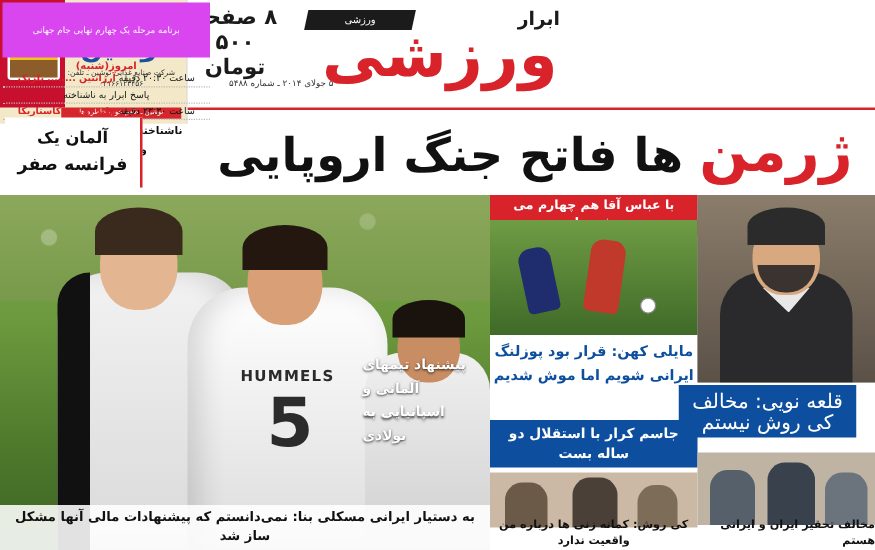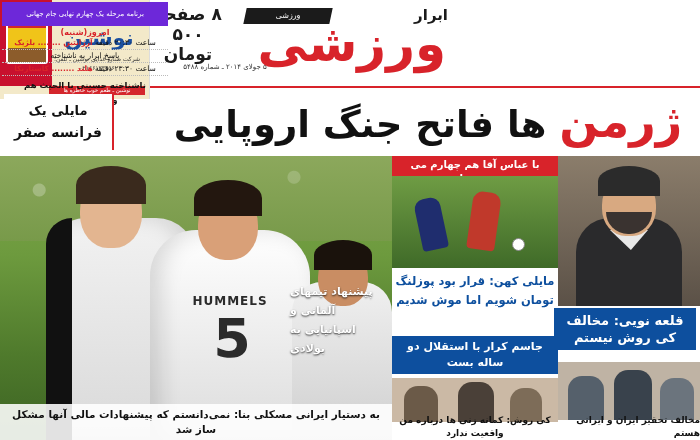--- a/index.html
+++ b/index.html
@@ -36,21 +36,21 @@
 
   .logo { position:absolute; right:246px; top:6px; width:205px; height:62px; }
   .logo .abrar { position:absolute; right:6px; top:0px; font-size:15px; color:#1b1b1b; font-weight:bold; }
   .logo .varzeshi { position:absolute; right:8px; top:12px; font-size:50px; color:#d8232a; font-weight:bold; letter-spacing:-3px; line-height:52px; }
   .logo .ribbon { position:absolute; left:-4px; top:2px; width:86px; height:16px; background:#1b1b1b; transform:skewX(-12deg); }
   .logo .ribbon span { color:#fff; font-size:8px; display:block; text-align:center; line-height:16px; transform:skewX(12deg); }
 
   .slogan { position:absolute; right:455px; top:10px; width:70px; text-align:center; font-size:8.5px; color:#222; line-height:13px; }
 
   .top-right { position:absolute; right:532px; top:2px; width:166px; height:84px; font-size:7.5px; color:#111; }
-  .tr-head { background:#6d28d9; color:#fff; font-size:7px; text-align:center; padding:8px 0; }
+  .tr-head { background:#d946ef; color:#fff; font-size:7px; text-align:center; padding:18px 0; }
   .tr-today { color:#d8232a; font-size:8px; text-align:center; font-weight:bold; margin-top:2px; }
   .tr-row { text-align:center; line-height:12px; border-bottom:1px dotted #bbb; }
   .tr-row b { color:#d8232a; }
   .tr-bold { text-align:center; font-weight:bold; font-size:8.5px; line-height:12px; margin-top:3px; }
 
   
   .headline-bar { position:absolute; top:90px; left:0; width:700px; height:66px; }
   .headline { position:absolute; right:12px; top:4px; width:520px; text-align:center; font-size:37px; font-weight:bold; color:#111; letter-spacing:-1px; line-height:54px; }
   .headline .hl-red { color:#d8232a; font-size:46px; }
   .score-box { position:absolute; left:4px; top:4px; width:110px; height:56px; background:#fff; border-right:2px solid #d8232a; text-align:center; }
@@ -100,21 +100,21 @@
 
   
   .right-col { position:absolute; left:558px; top:156px; width:142px; height:284px; }
   .rc-photo { position:absolute; top:0; right:0; width:142px; height:150px; overflow:hidden; background:#6f6256; }
   .rc-photo .bg { position:absolute; inset:0; background:linear-gradient(#8b7d6b,#5b5147); }
   .rc-photo .body { position:absolute; left:18px; top:62px; width:106px; height:88px; background:#2a2a2c; border-radius:34px 34px 0 0; }
   .rc-photo .head { position:absolute; left:44px; top:18px; width:54px; height:62px; background:#d8a981; border-radius:50% 50% 44% 44%; }
   .rc-photo .hair { position:absolute; left:40px; top:10px; width:62px; height:30px; background:#2b2b2b; border-radius:50% 50% 0 0; }
   .rc-photo .beard { position:absolute; left:48px; top:56px; width:46px; height:22px; background:#3a3330; border-radius:0 0 22px 22px; }
   .rc-photo .collar { position:absolute; left:52px; top:74px; width:38px; height:20px; background:#e8e8e8; transform:rotate(0deg); clip-path:polygon(0 0,100% 0,55% 100%); }
-  .rc-strap { position:absolute; top:152px; right:4px; width:142px; background:#0d4f9e; color:#fff; text-align:center; font-size:13px; font-weight:bold; padding:4px 2px; line-height:17px; }
+  .rc-strap { position:absolute; top:152px; right:15px; width:142px; background:#0d4f9e; color:#fff; text-align:center; font-size:16px; font-weight:normal; padding:4px 2px; line-height:17px; }
   .rc-photo2 { position:absolute; top:206px; right:0; width:142px; height:58px; overflow:hidden; background:#bfb3a4; }
   .rc-photo2 .s1 { position:absolute; left:10px; top:14px; width:36px; height:44px; background:#55606b; border-radius:14px 14px 0 0; }
   .rc-photo2 .s2 { position:absolute; left:56px; top:8px; width:38px; height:50px; background:#39424c; border-radius:14px 14px 0 0; }
   .rc-photo2 .s3 { position:absolute; left:102px; top:16px; width:34px; height:42px; background:#6b747d; border-radius:14px 14px 0 0; }
   .rc-bottom { position:absolute; bottom:0; right:0; width:142px; text-align:right; font-size:9px; font-weight:bold; color:#111; line-height:13px; }
 </style>
 </head>
 <body>
 
 <div class="page">
@@ -170,21 +170,21 @@
       <div class="tr-bold">وارد مذاکره شد</div>
     </div>
   </div>
 
   <div class="headline-bar">
     <div class="headline">
       <span class="hl-red">ژرمن</span>
       <span>ها فاتح جنگ اروپایی ها</span>
     </div>
     <div class="score-box">
-      <div class="s1">مایلی یک</div>
+      <div class="s1">آلمان یک</div>
       <div class="s2">فرانسه صفر</div>
     </div>
   </div>
 
   <div class="main-photo">
     <div class="mp-sky"></div>
     <div class="mp-crowd"></div>
     <div class="player-a">
       <div class="stripe"></div>
         <div class="head"></div>
@@ -205,21 +205,21 @@
   </div>
 
   <div class="mid-col">
     <div class="mid-strap">با عباس آقا هم چهارم می شدیم!</div>
     <div class="mid-photo">
       <div class="grass"></div>
         <div class="p1"></div>
         <div class="p2"></div>
         <div class="ball"></div>
     </div>
-    <div class="mid-text1">مایلی کهن: قرار بود پوزلنگ تومان شویم اما موش شدیم</div>
+    <div class="mid-text1">مایلی کهن: قرار بود پوزلنگ ایرانی شویم اما موش شدیم</div>
     <div class="mid-strap2">جاسم کرار با استقلال دو ساله بست</div>
     <div class="mid-photo2">
       <div class="m1"></div>
         <div class="m2"></div>
         <div class="m3"></div>
     </div>
     <div class="mid-bottom">کی روش: کمانه زنی ها درباره من واقعیت ندارد</div>
   </div>
 
   <div class="right-col">

